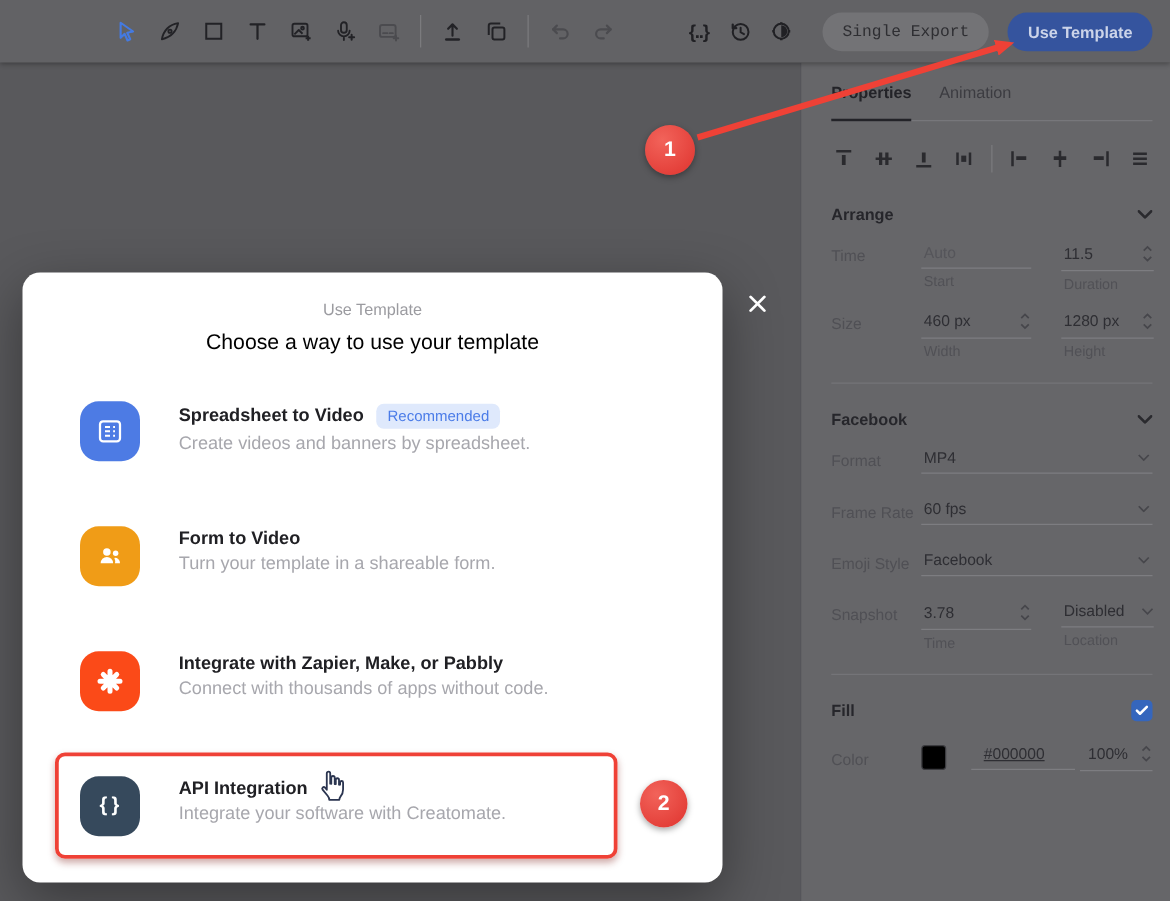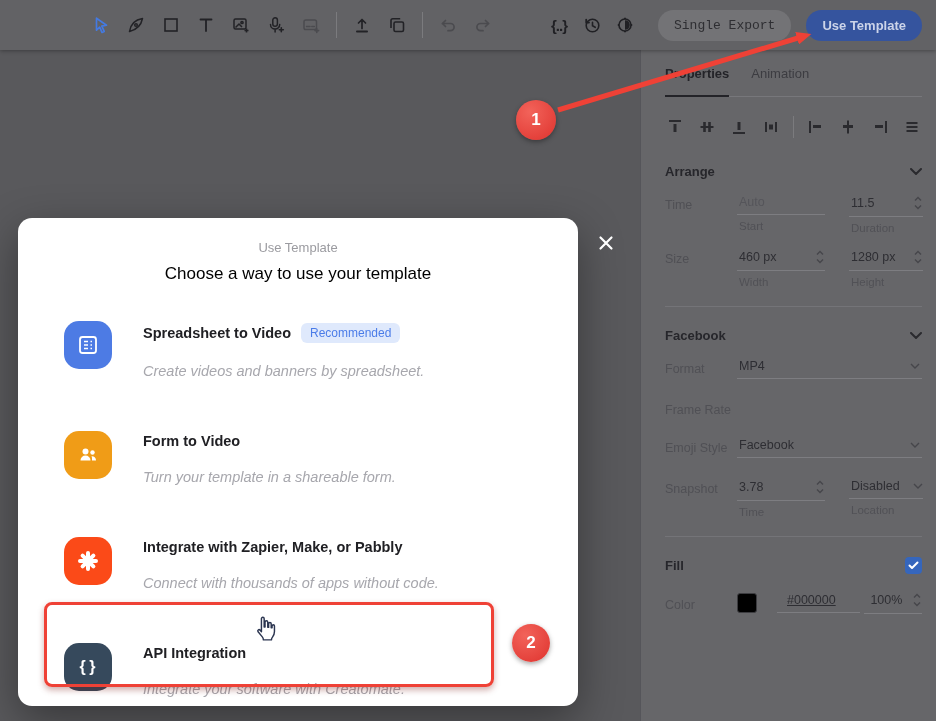--- a/index.html
+++ b/index.html
@@ -82,21 +82,21 @@
   .opt-icon.blue   { background: #4d7be4; }
   .opt-icon.orange { background: #f09c17; }
   .opt-icon.red    { background: #fb4a18; }
   .opt-icon.slate  { background: #36495c; }
   .braces-glyph { color: #fff; font-size: 16px; font-weight: 700; letter-spacing: 1px; }
   .opt-text { margin-left: 31px; padding-top: 2px; }
   .opt-title-row { display: flex; align-items: center; }
   .opt-title { font-size: 14.5px; font-weight: 600; color: #202024; }
   .badge { margin-left: 10px; background: #dfe9fc; color: #4b7ce8; font-size: 12px; font-weight: 400;
            padding: 3px 9px; border-radius: 6px; }
-  .opt-desc { margin-top: 20px; font-size: 14.5px; color: #a7a7ad; font-style: italic; }
+  .opt-desc { margin-top: 4px; font-size: 14.5px; color: #a7a7ad; }
   .modal-close { position: absolute; left: 594px; top: 231px; width: 24px; height: 24px;
                  z-index: 6; cursor: pointer; display: flex; align-items: center; justify-content: center; }
 
   
   .anno-rect { position: absolute; left: 44px; top: 602px; width: 450px; height: 85px;
                border: 3px solid #ef4136; border-radius: 8px; z-index: 7;
                box-shadow: 0 3px 6px rgba(120,20,15,.35); pointer-events: none; }
   .anno-circle { position: absolute; width: 40px; height: 40px; border-radius: 50%;
                  background: radial-gradient(circle at 35% 30%, #f2635a, #df332e);
                  color: #fff; font-weight: 700; font-size: 17px;
@@ -332,20 +332,26 @@
     <div class="prop-label">Format</div>
     <div class="dropdown">
       <span>MP4</span>
       <svg width="10" height="6" viewBox="0 0 10 6" fill="none" stroke="#46464b" stroke-width="1.4">
           <path d="M1 1 L5 5 L9 1"></path>
         </svg>
     </div>
   </div>
   <div class="prop-row" style="margin-top:21px">
     <div class="prop-label">Frame Rate</div>
+    <div class="dropdown">
+      <span>60 fps</span>
+      <svg width="10" height="6" viewBox="0 0 10 6" fill="none" stroke="#46464b" stroke-width="1.4">
+          <path d="M1 1 L5 5 L9 1"></path>
+        </svg>
+    </div>
   </div>
   <div class="prop-row" style="margin-top:21px">
     <div class="prop-label">Emoji Style</div>
     <div class="dropdown">
       <span>Facebook</span>
       <svg width="10" height="6" viewBox="0 0 10 6" fill="none" stroke="#46464b" stroke-width="1.4">
           <path d="M1 1 L5 5 L9 1"></path>
         </svg>
     </div>
   </div>

